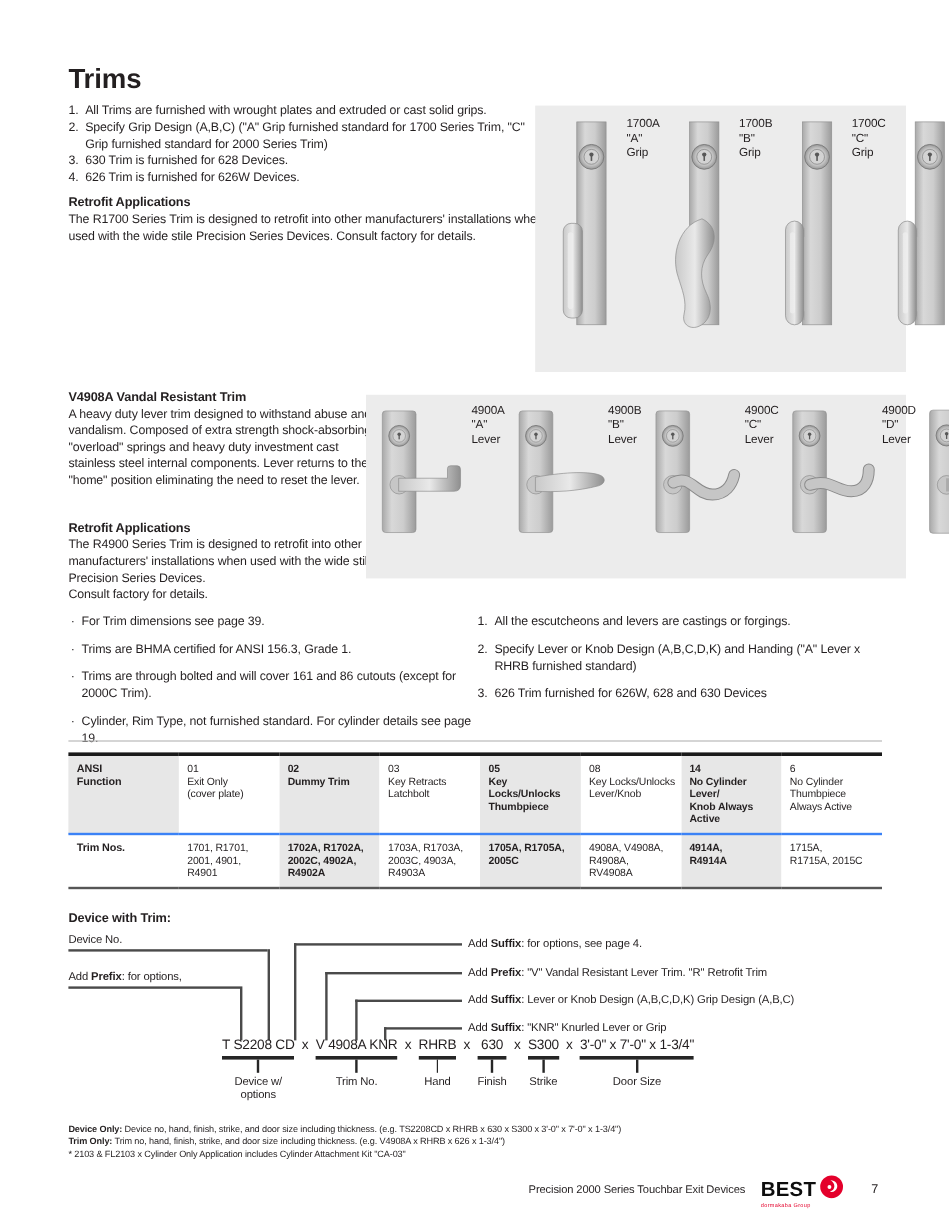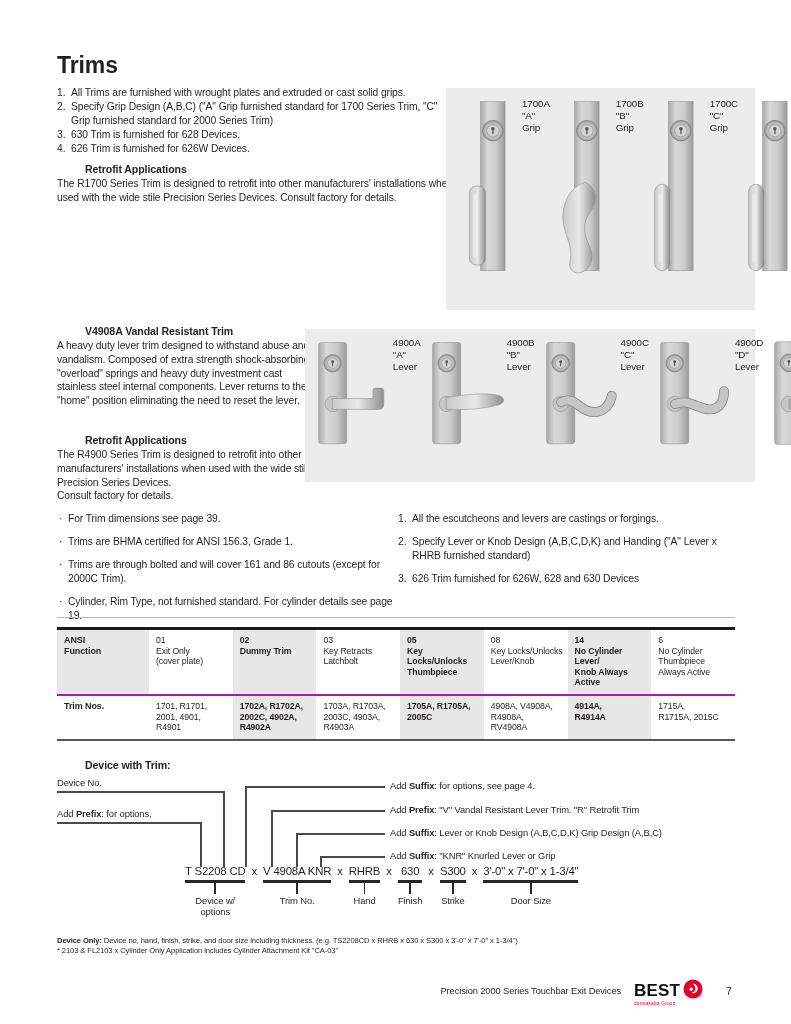--- a/index.html
+++ b/index.html
@@ -10,21 +10,21 @@
     letter-spacing:-0.1px; overflow:hidden;
   }
   .pre { white-space:pre-line; }
 
   
   .title { position:absolute; left:57px; top:52px; font-size:23px; font-weight:bold; }
   .list { position:absolute; font-size:10.3px; line-height:14px; }
   .lrow { display:flex; }
   .lrow .n { width:14px; flex:none; }
   .lrow .tx { flex:1; }
-  .h2 { position:absolute; font-size:10.6px; font-weight:bold;margin-left:28px; }
+  .h2 { position:absolute; font-size:10.6px; font-weight:bold; }
   .body { position:absolute; font-size:10.3px; line-height:13.8px; }
 
   
   .panel { position:absolute; background:#ececec; }
   .figrow { display:flex; height:100%; }
   .fig { display:flex; }
   .fig .caption { font-size:9.8px; line-height:12px; margin-top:2px; }
 
   
   .brow { display:flex; margin-bottom:9px; }
@@ -34,21 +34,21 @@
   .grayrule { position:absolute; border-top:1px solid #b9b9b9; }
 
   
   table.spec {
     position:absolute; left:57px; top:627px; width:678px;
     border-collapse:collapse; table-layout:fixed;
     border-top:3px solid #1a1a1a; border-bottom:2px solid #565656;
     font-size:8.7px; line-height:10.6px;
   }
   table.spec td { vertical-align:top; text-align:left; padding:5px 5px 6px 7px; }
-  tr.hdr td { border-bottom:2px solid #a21caf; height:44px; }
+  tr.hdr td { border-bottom:2px solid #3b82f6; height:44px; }
   tr.dev td { border-bottom:1.5px solid #1a1a1a; height:36px; }
   tr.trm td { height:44px; }
   td.shade { background:#e7e7e7;font-weight:bold; }
   td.rowlab { font-weight:bold; font-size:9px; }
 
   
   .diagram { position:absolute; left:57px; top:775px; width:700px; height:158px; font-size:9.4px; }
   .dline { position:absolute; background:#4a4a4a; }
   .dlab { position:absolute; white-space:nowrap; }
   .partrow { position:absolute; left:128px; top:90px; display:flex; align-items:flex-start; }
@@ -466,20 +466,21 @@
         <div class="pt">3'-0" x 7'-0" x 1-3/4"</div>
         <div class="ul"></div>
           <div class="tick"></div>
         <div class="slab pre">Door Size</div>
       </div>
     </div>
   </div>
 
   <div class="footnotes">
     <div><b>Device Only:</b><span> Device no, hand, finish, strike, and door size including thickness. (e.g. TS2208CD x RHRB x 630 x S300 x 3'-0" x 7'-0" x 1-3/4")</span></div>
+    <div><b>Trim Only:</b><span> Trim no, hand, finish, strike, and door size including thickness. (e.g. V4908A x RHRB x 626 x 1-3/4")</span></div>
     <div><b></b><span>* 2103 &amp; FL2103 x Cylinder Only Application includes Cylinder Attachment Kit "CA-03"</span></div>
   </div>
 
   <div class="footer">
     <div class="f-product">Precision 2000 Series Touchbar Exit Devices</div>
     <div class="f-logo">
       <span class="f-brand">BEST</span><span class="logoicon"><svg width="20" height="20" viewBox="0 0 20 20">
           <circle cx="10" cy="10" r="9.5" fill="#e4002b"></circle>
           <path d="M9 4.5 C13.5 4.5 15.5 8 14.5 11 C13.7 13.4 11 15 8.5 14 C10.8 13.6 12.3 11.8 12.3 9.6 C12.3 7.2 10.9 5.4 9 4.5 Z" fill="#ffffff"></path>
           <circle cx="8.2" cy="10.2" r="1.6" fill="#ffffff"></circle>

